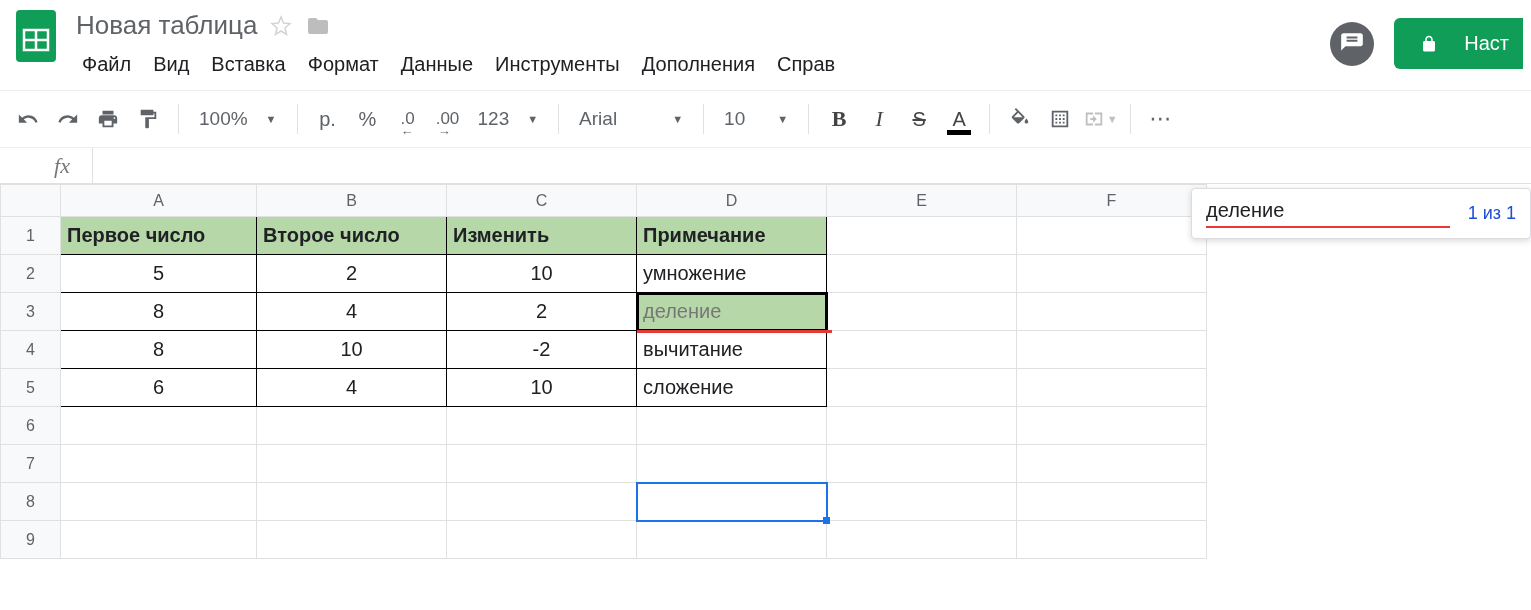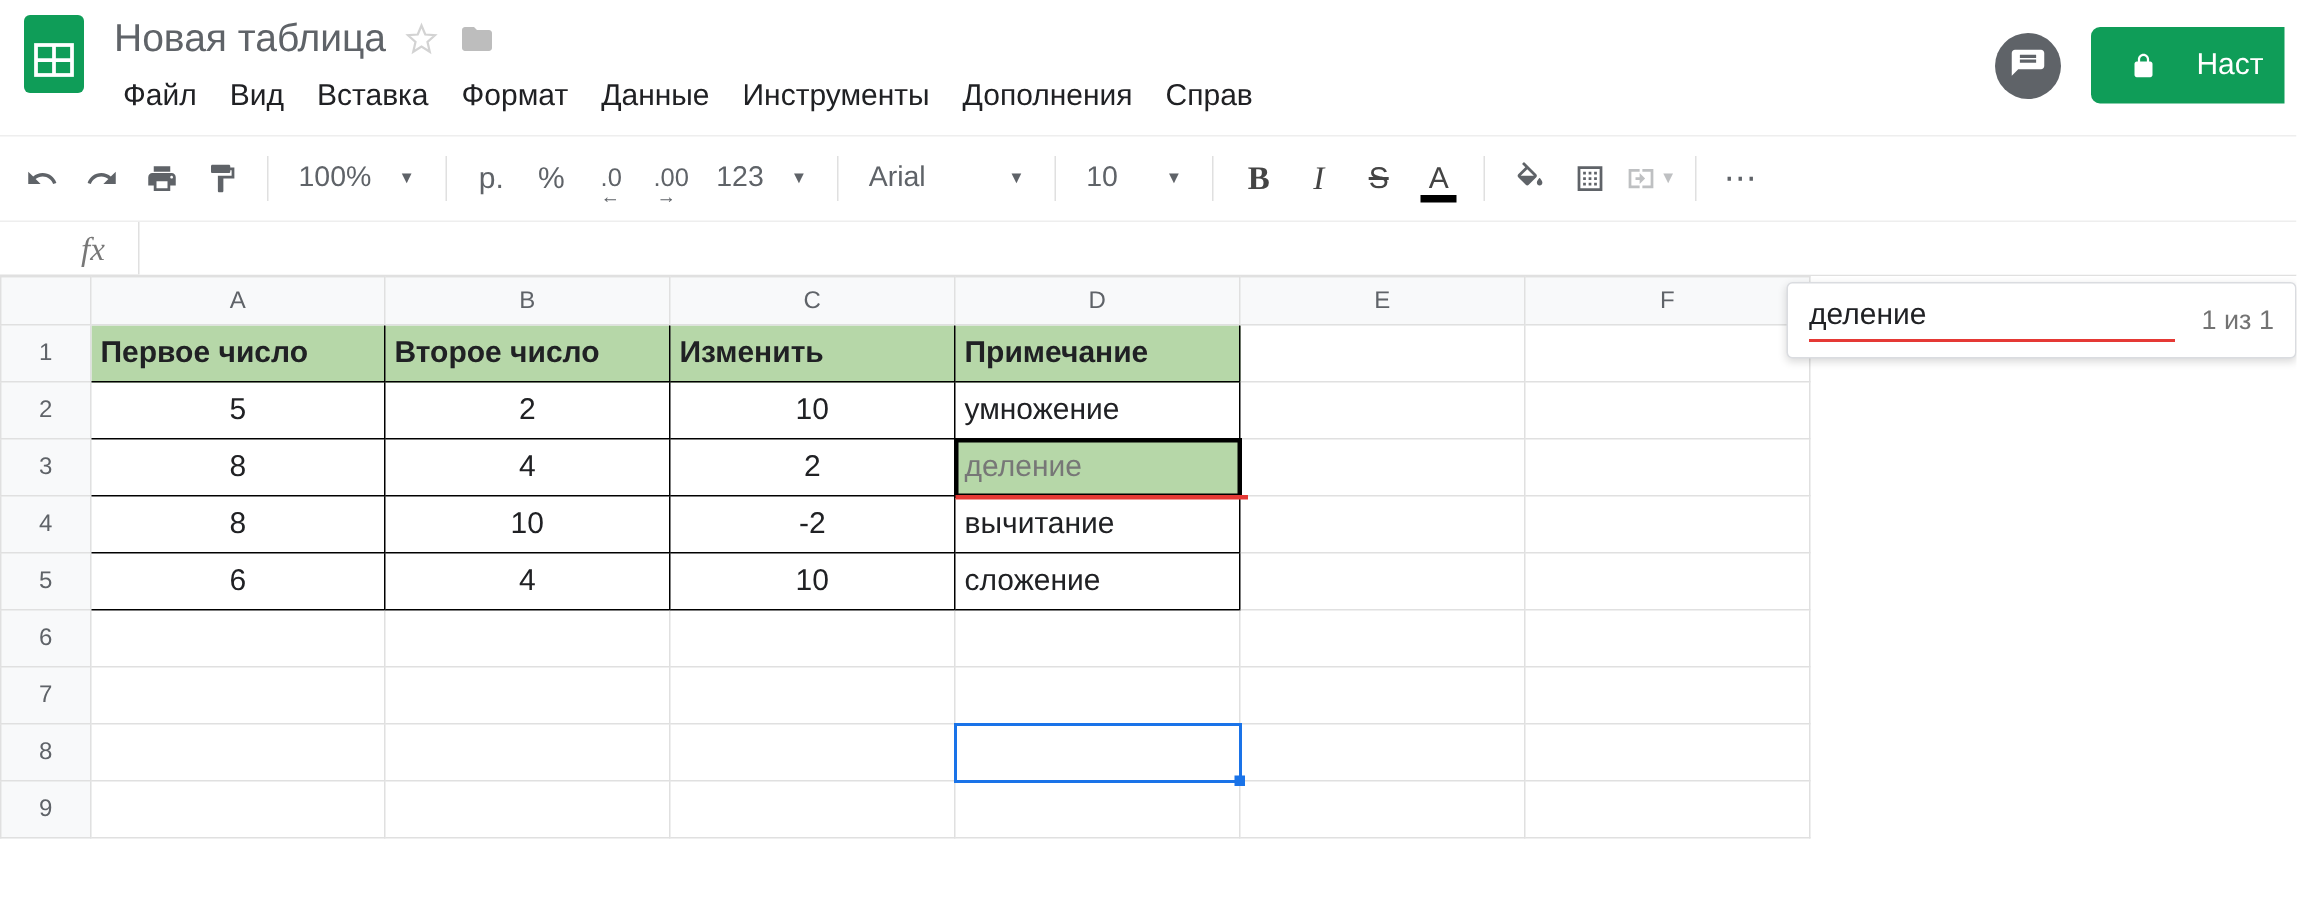--- a/index.html
+++ b/index.html
@@ -61,21 +61,21 @@
   .red-under { position:absolute; left:0; right:-6px; bottom:-3px; height:3px; background:#e53935;}
   
   .active-cell { outline: 2px solid #1a73e8; outline-offset:-1px; position:relative;}
   .active-handle { position:absolute; right:-4px; bottom:-4px; width:7px; height:7px; background:#1a73e8;}
   
   
   .find-bar { position:absolute; right:0px; top:4px; background:#fff; border:1px solid #dadce0; border-radius:4px; box-shadow:0 2px 6px rgba(0,0,0,0.15); padding:10px 14px; display:flex; align-items:center; gap:18px; width:340px;}
   .find-input-wrap { position:relative; flex:1;}
   .find-input { border:none; outline:none; font-size:20px; width:100%; padding-bottom:6px; color:#202124;}
   .find-underline { position:absolute; left:0; right:0; bottom:0; height:2px; background:#e53935;}
-  .find-count { color:#737373; font-size:18px; white-space:nowrap;}
+  .find-count { color:#1d4ed8; font-size:18px; white-space:nowrap;}
 </style>
 </head>
 <body>
 
 <div class="header">
   <div class="logo">
     <svg class="logo-svg" viewBox="0 0 44 56">
       <rect x="2" y="2" width="40" height="52" rx="4" fill="#0f9d58"></rect>
       <rect x="10" y="22" width="24" height="20" fill="none" stroke="#fff" stroke-width="2.5"></rect>
       <line x1="22" y1="22" x2="22" y2="42" stroke="#fff" stroke-width="2.5"></line>

